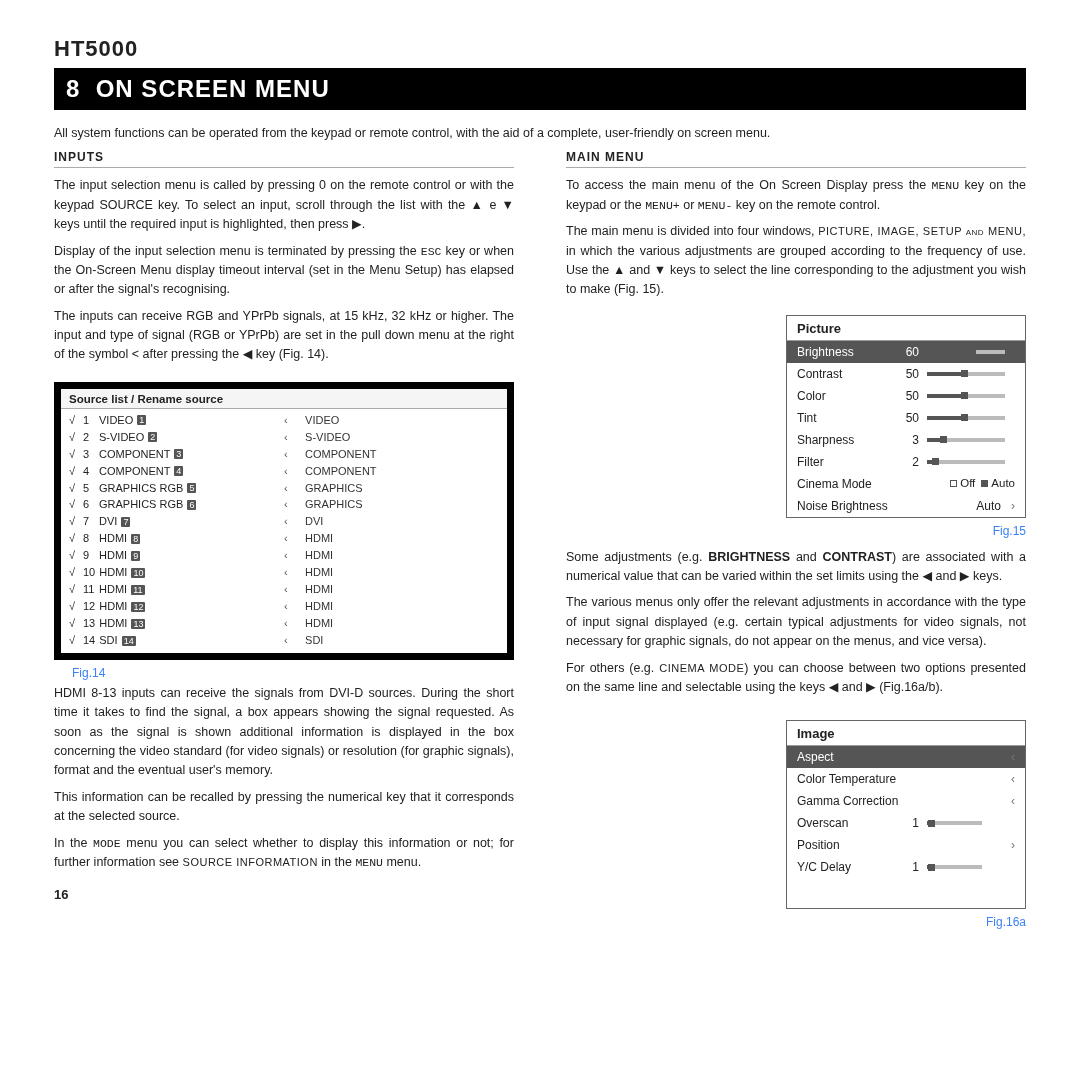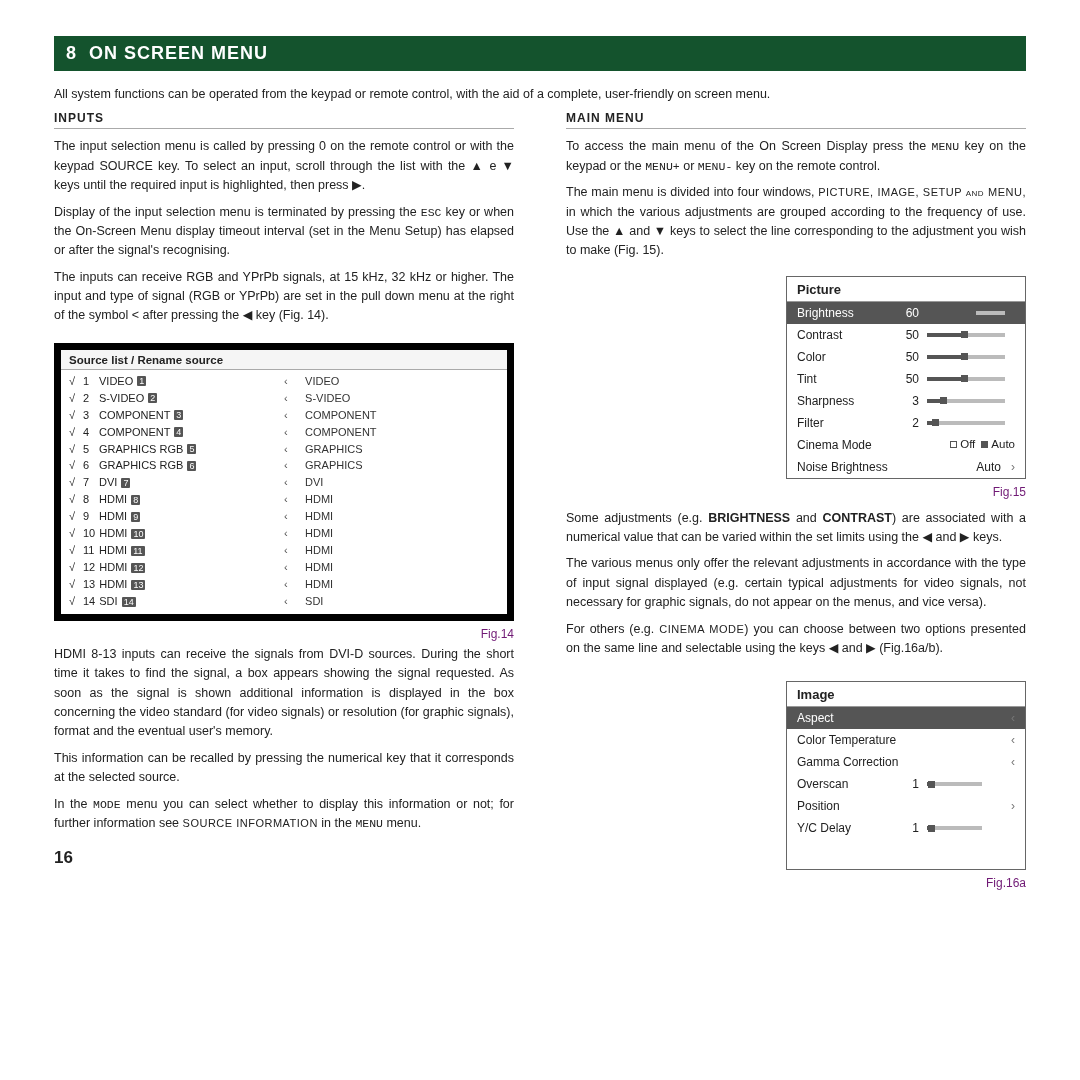--- a/index.html
+++ b/index.html
@@ -20,23 +20,23 @@
       flex-direction: column;
     }
     .product-title {
       font-size: 22px;
       font-weight: bold;
       color: #222;
       margin-bottom: 6px;
       letter-spacing: 1px;
     }
     .section-header {
-      background: #14532d;
+      background: #000000;
       color: #fff;
-      font-size: 18px;
+      font-size: 24px;
       font-weight: bold;
       padding: 7px 12px;
       letter-spacing: 1px;
       margin-bottom: 14px;
     }
     .two-col {
       display: flex;
       gap: 52px;
       flex: 1;
     }
@@ -107,25 +107,26 @@
       background: #555;
       color: #fff;
       padding: 0 2px;
       border-radius: 1px;
       vertical-align: middle;
       margin-left: 1px;
     }
     .source-arrow { min-width: 10px; color: #555; }
     .source-rename { color: #333; }
     .fig-label {
-      text-align: right;
+      text-align: left;
       font-size: 12px;
-      color: #701a75;
+      color: #3b82f6;
       margin-top: 2px;
       margin-bottom: 4px;
+      margin-left: 18px;
     }
     .menu-box {
       border: 1px solid #666;
       margin: 8px 0 4px 0;
       font-size: 12px;
       min-width: 240px;
       max-width: 300px;
     }
     .menu-box-title {
       font-weight: bold;
@@ -174,21 +175,21 @@
       font-size: 11.5px;
     }
     .cinema-sq {
       width: 7px;
       height: 7px;
       display: inline-block;
     }
     .cinema-sq.empty { border: 1px solid #555; background: #fff; }
     .cinema-sq.filled { border: 1px solid #555; background: #555; }
     .menu-row-arrow { color: #777; margin-left: 4px; }
-    .page-num { font-size: 17px; font-weight: bold; margin-top: 8px; }
+    .page-num { font-size: 13px; font-weight: bold; margin-top: 8px; }
     .mono { font-family: 'Courier New', monospace; font-size: 11.5px; }
     .sc { font-variant: small-caps; font-size: 11px; letter-spacing: 0.5px; }
     .right-figures {
       display: flex;
       flex-direction: column;
       gap: 0;
     }
     .fig15-wrap {
       display: flex;
       flex-direction: column;
@@ -200,20 +201,21 @@
       flex-direction: column;
       align-items: flex-end;
       margin-top: 8px;
     }
   </style>
 </head>
 <body>
 
 <div class="page">
 
+  <div class="product-title">HT5000</div>
 
   <div class="section-header">
     <span>8</span>&nbsp;&nbsp;<span>ON SCREEN MENU</span>
   </div>
 
   <p>All system functions can be operated from the keypad or remote control, with the aid of a complete, user-friendly on screen menu.</p>
 
   <div class="two-col">
 
     <div class="left-col">

